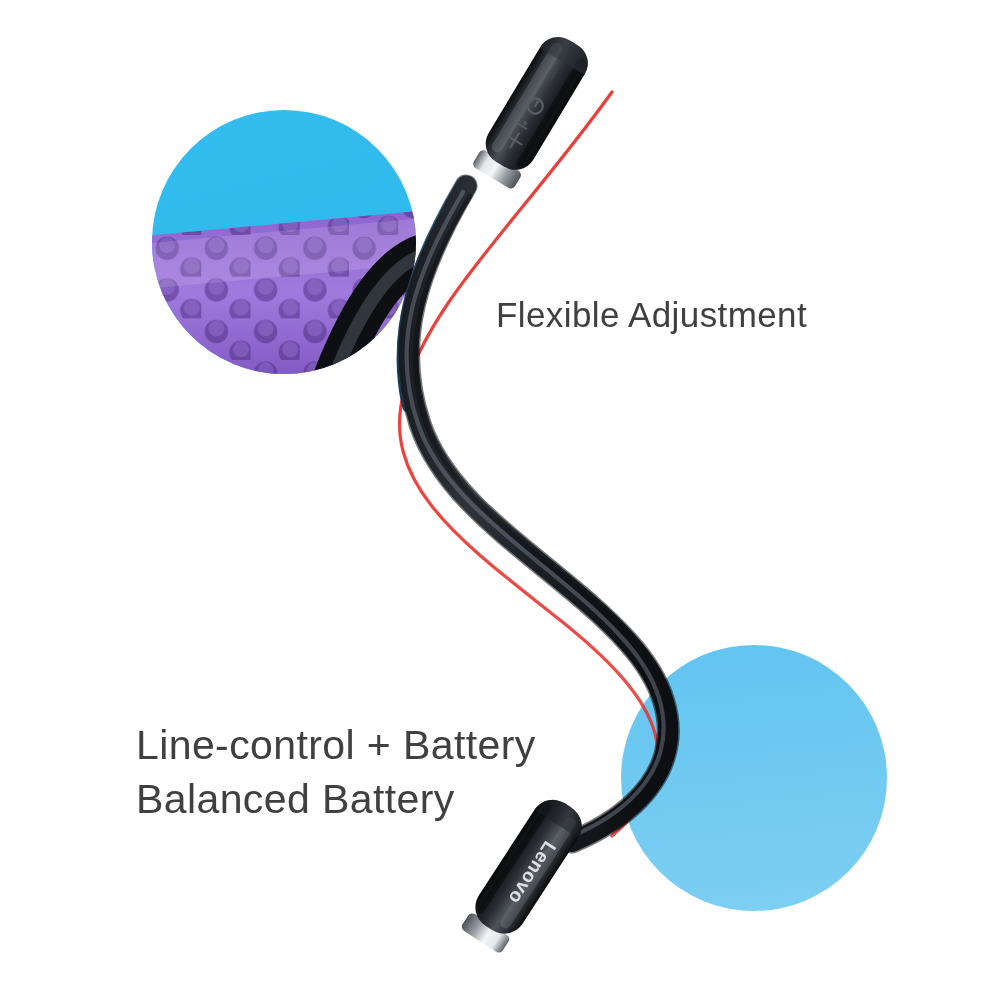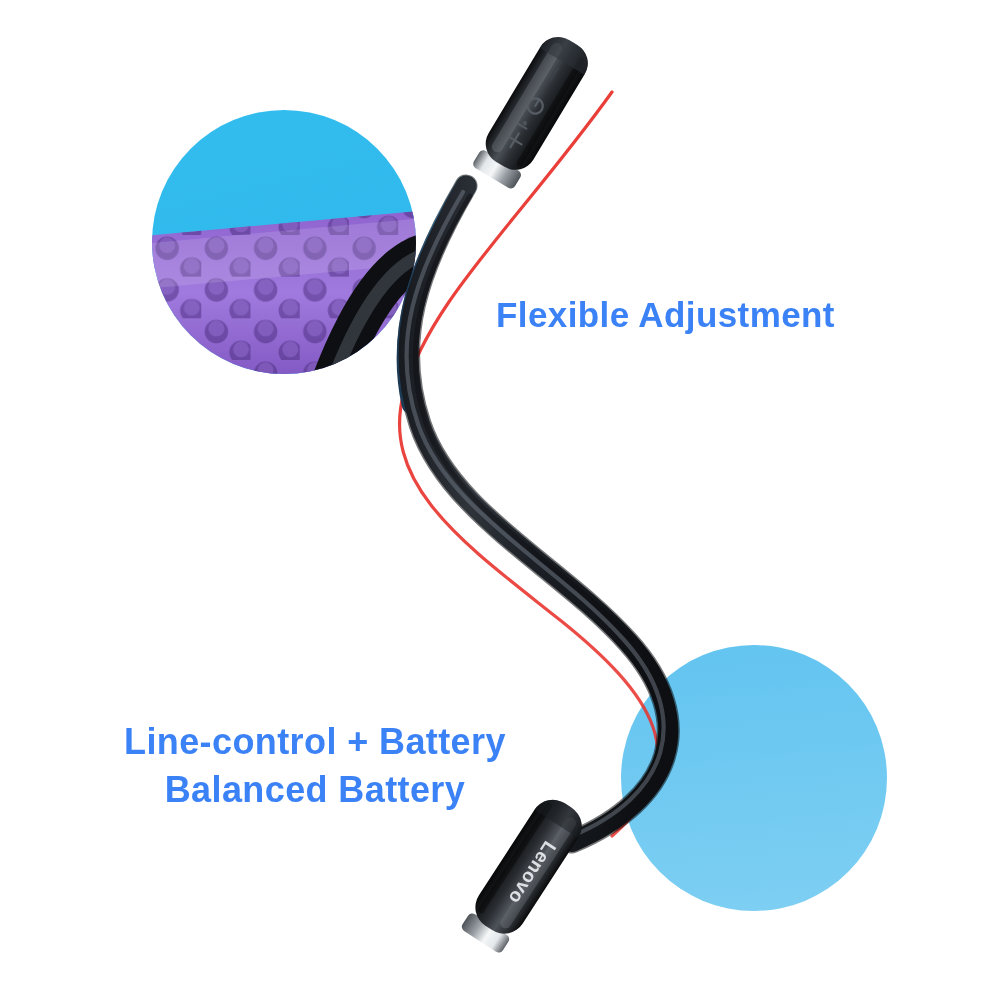--- a/index.html
+++ b/index.html
@@ -21,37 +21,36 @@
   .layer {
     position: absolute;
     inset: 0;
     width: 1000px;
     height: 1000px;
   }
 
   
   .caption {
     position: absolute;
-    color: #3b82f6;
+    color: #404040;
     font-family: "Liberation Sans", sans-serif;
-    font-weight: 700;
+    font-weight: 400;
     letter-spacing: 0.4px;
     white-space: nowrap;
     line-height: 1.32;
-    text-align: center;
   }
   #caption-flexible {
     left: 496px;
     top: 292px;
     font-size: 35px;
   }
   #caption-linecontrol {
-    left: 124px;
+    left: 136px;
     top: 718px;
-    font-size: 36px;
+    font-size: 41px;
   }
   #caption-linecontrol .cap-line {
     display: block;
   }
 
   
   .inset {
     position: absolute;
     border-radius: 50%;
     overflow: hidden;

